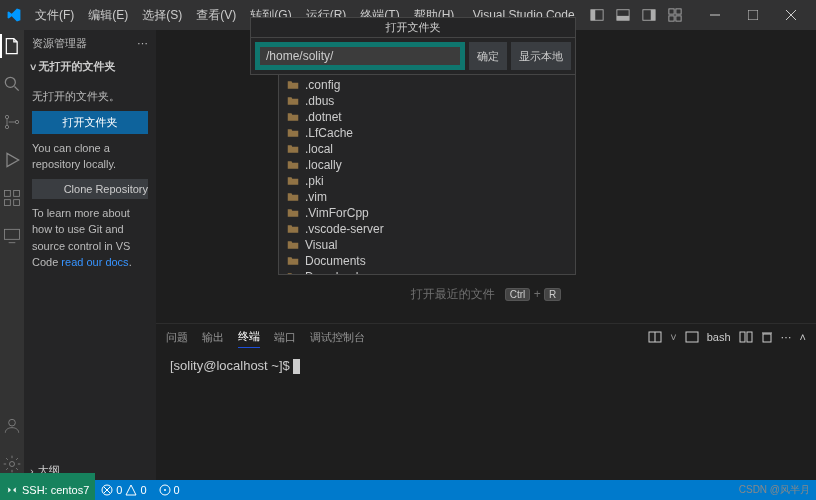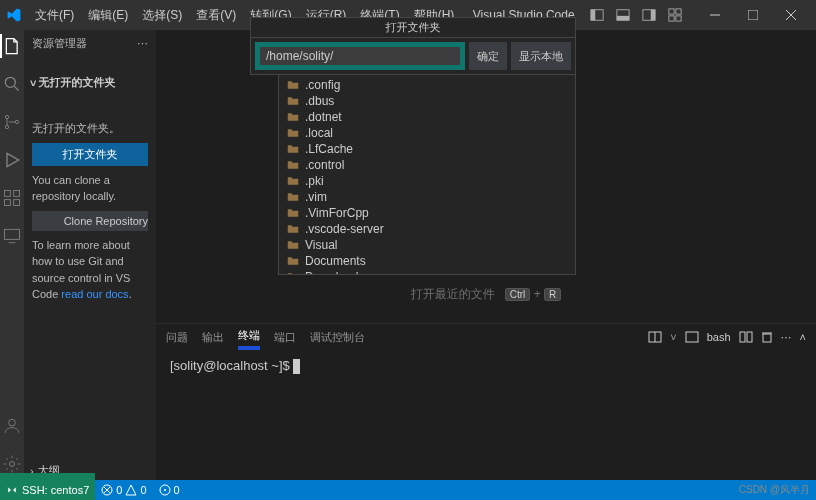--- a/index.html
+++ b/index.html
@@ -19,21 +19,21 @@
 
 .body-row { display: flex; height: 450px; }
 
 
 .activitybar { width: 24px; background: #333333; display: flex; flex-direction: column; justify-content: space-between; padding: 4px 0; }
 .act-top, .act-bot { display: flex; flex-direction: column; gap: 14px; align-items: center; }
 .act-icon { width: 24px; height: 24px; display: flex; justify-content: center; align-items: center; opacity: 0.55; }
 .act-icon.active { opacity: 1; border-left: 2px solid #fff; }
 
 
-.sidebar { width: 132px; background: #252526; display: flex; flex-direction: column; font-size: 11px; gap: 16px; }
+.sidebar { width: 132px; background: #252526; display: flex; flex-direction: column; font-size: 11px; }
 .side-head { padding: 6px 8px; color: #bbbbbb; display: flex; justify-content: space-between; align-items: center; }
 .side-sub { padding: 2px 6px; display: flex; align-items: center; gap: 2px; font-weight: 600; color: #ccc; font-size: 11px; }
 .side-body { padding: 6px 8px; color: #ccc; }
 .side-btn { background: #0e639c; color: #fff; text-align: center; padding: 4px 0; margin: 4px 0; cursor: pointer; }
 .side-btn.secondary { background: #3a3d41; color: #ccc; margin: 6px 0; text-align: right; }
 .side-text { font-size: 11px; line-height: 1.5; margin: 6px 0; color: #bbb; }
 .side-link { color: #3794ff; }
 
 
 .editor { flex: 1; background: #1e1e1e; display: flex; flex-direction: column; position: relative; }
@@ -47,21 +47,21 @@
 .folder-list { background: #252526; border: 1px solid #454545; border-top: none; max-height: 200px; overflow-y: auto; padding: 2px 0; margin-left: 28px; }
 .folder-item { padding: 1px 8px; display: flex; align-items: center; gap: 6px; color: #ccc; font-size: 12px; line-height: 14px; }
 .fi-icon { width: 12px; height: 12px; opacity: 0.7; }
 .recent-line { text-align: center; margin-top: 10px; color: #6f6f6f; font-size: 12px; }
 .kbd { background: #444; border: 1px solid #555; padding: 0 4px; border-radius: 3px; font-size: 10px; color: #ccc; }
 
 
 .panel { height: 157px; background: #1e1e1e; border-top: 1px solid #2d2d2d; display: flex; flex-direction: column; }
 .panel-tabs { display: flex; align-items: center; padding: 0 10px; height: 26px; gap: 14px; font-size: 11px; color: #969696; }
 .ptab { cursor: pointer; padding: 3px 0; }
-.ptab.active { color: #fff; border-bottom: 4px solid #1d4ed8; text-align: center; }
+.ptab.active { color: #fff; border-bottom: 1px solid #1d4ed8; text-align: center; }
 .panel-right { margin-left: auto; display: flex; gap: 8px; align-items: center; color: #ccc; }
 .term-body { flex: 1; padding: 8px 14px; font-family: "Consolas", monospace; font-size: 13px; color: #ccc; }
 
 
 .statusbar { height: 20px; background: #007acc; display: flex; align-items: center; font-size: 11px; color: #fff; }
 .sb-item { padding: 0 6px; display: flex; align-items: center; gap: 3px; }
 .sb-remote { background: #16825d; padding: 0 6px; height: 35px; display: flex; align-items: center; gap: 4px; }
 .sb-right { margin-left: auto; color: #ccc; background: transparent; }
 
 
@@ -248,33 +248,33 @@
           <div class="folder-item">
             <svg class="fi-icon" viewBox="0 0 16 16">
               <path fill="#c09553" d="M1 3h5l1 2h8v8H1z"></path>
             </svg>
             <span>.dotnet</span>
           </div>
           <div class="folder-item">
             <svg class="fi-icon" viewBox="0 0 16 16">
               <path fill="#c09553" d="M1 3h5l1 2h8v8H1z"></path>
             </svg>
+            <span>.LfCache</span>
+          </div>
+          <div class="folder-item">
+            <svg class="fi-icon" viewBox="0 0 16 16">
+              <path fill="#c09553" d="M1 3h5l1 2h8v8H1z"></path>
+            </svg>
             <span>.local</span>
           </div>
           <div class="folder-item">
             <svg class="fi-icon" viewBox="0 0 16 16">
               <path fill="#c09553" d="M1 3h5l1 2h8v8H1z"></path>
             </svg>
-            <span>.LfCache</span>
-          </div>
-          <div class="folder-item">
-            <svg class="fi-icon" viewBox="0 0 16 16">
-              <path fill="#c09553" d="M1 3h5l1 2h8v8H1z"></path>
-            </svg>
-            <span>.control</span>
+            <span>.locally</span>
           </div>
           <div class="folder-item">
             <svg class="fi-icon" viewBox="0 0 16 16">
               <path fill="#c09553" d="M1 3h5l1 2h8v8H1z"></path>
             </svg>
             <span>.pki</span>
           </div>
           <div class="folder-item">
             <svg class="fi-icon" viewBox="0 0 16 16">
               <path fill="#c09553" d="M1 3h5l1 2h8v8H1z"></path>

